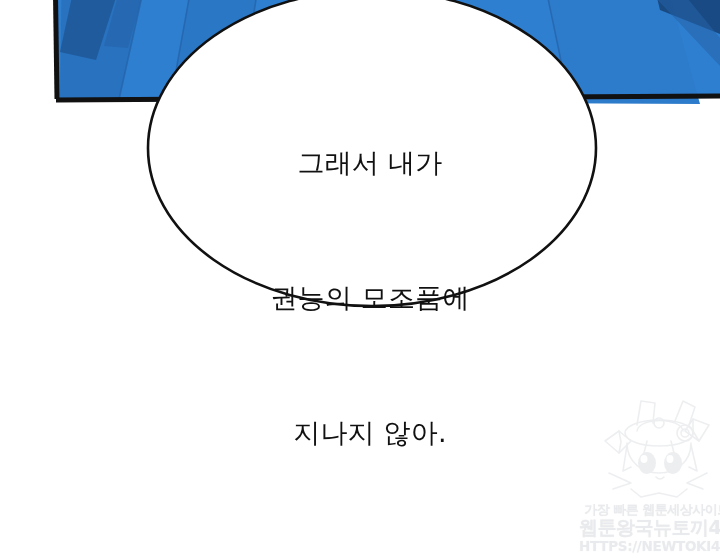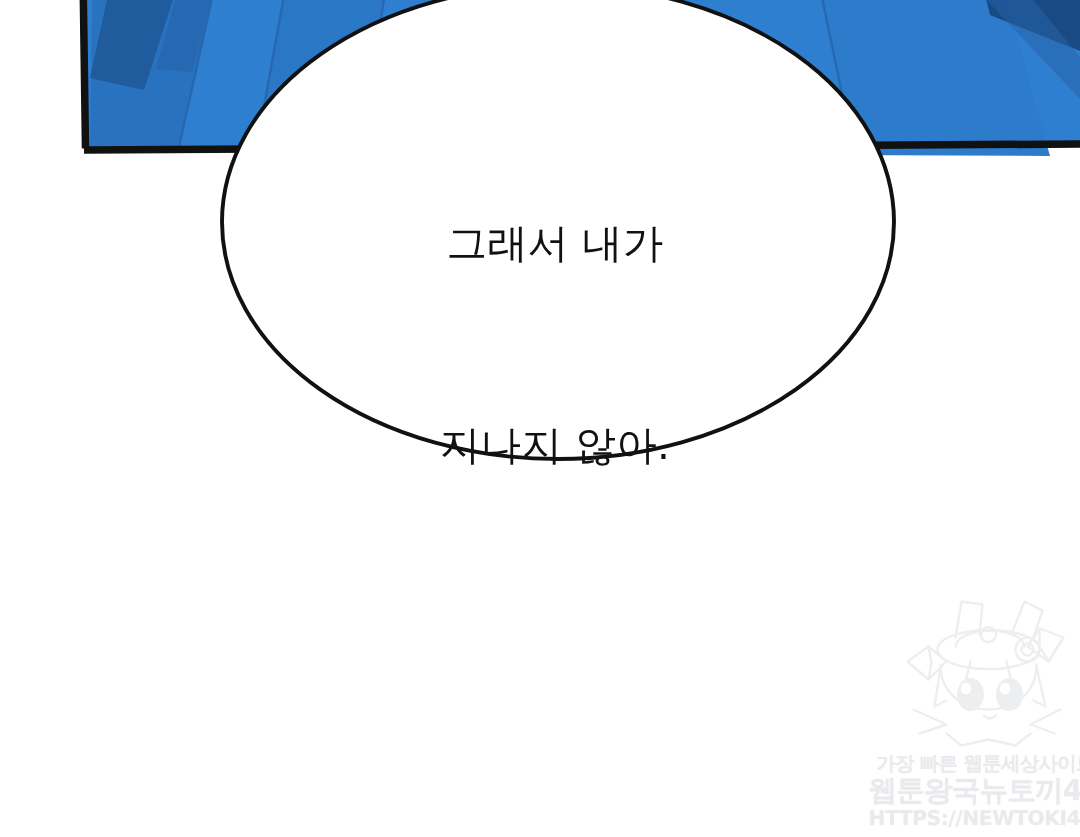--- a/index.html
+++ b/index.html
@@ -113,20 +113,21 @@
     <path d="M 55 -40 L 57 99" stroke="#111111" stroke-width="5" fill="none"></path>
     <path d="M 56 100 L 720 96" stroke="#111111" stroke-width="5" fill="none"></path>
   </svg>
 
   <svg class="layer" id="bubble-layer" viewBox="0 0 720 558" preserveAspectRatio="none">
     <ellipse cx="372" cy="148" rx="224" ry="158" fill="#ffffff" stroke="#111111" stroke-width="2.6"></ellipse>
   </svg>
 
   <div id="bubble-text">
     <span class="line">그래서 내가</span>
+    <span class="line">권능의 모조품에</span>
     <span class="line">지나지 않아.</span>
   </div>
 
   <div id="watermark">
     <svg class="mascot" viewBox="0 0 120 105">
       <g fill="none" stroke="#c6c9d0" stroke-width="1.6" stroke-linejoin="round" stroke-linecap="round">
 
         <path d="M 8 44 L 22 34 L 34 44 L 22 56 Z"></path>
         <path d="M 22 34 L 24 45 L 22 56"></path>
 

